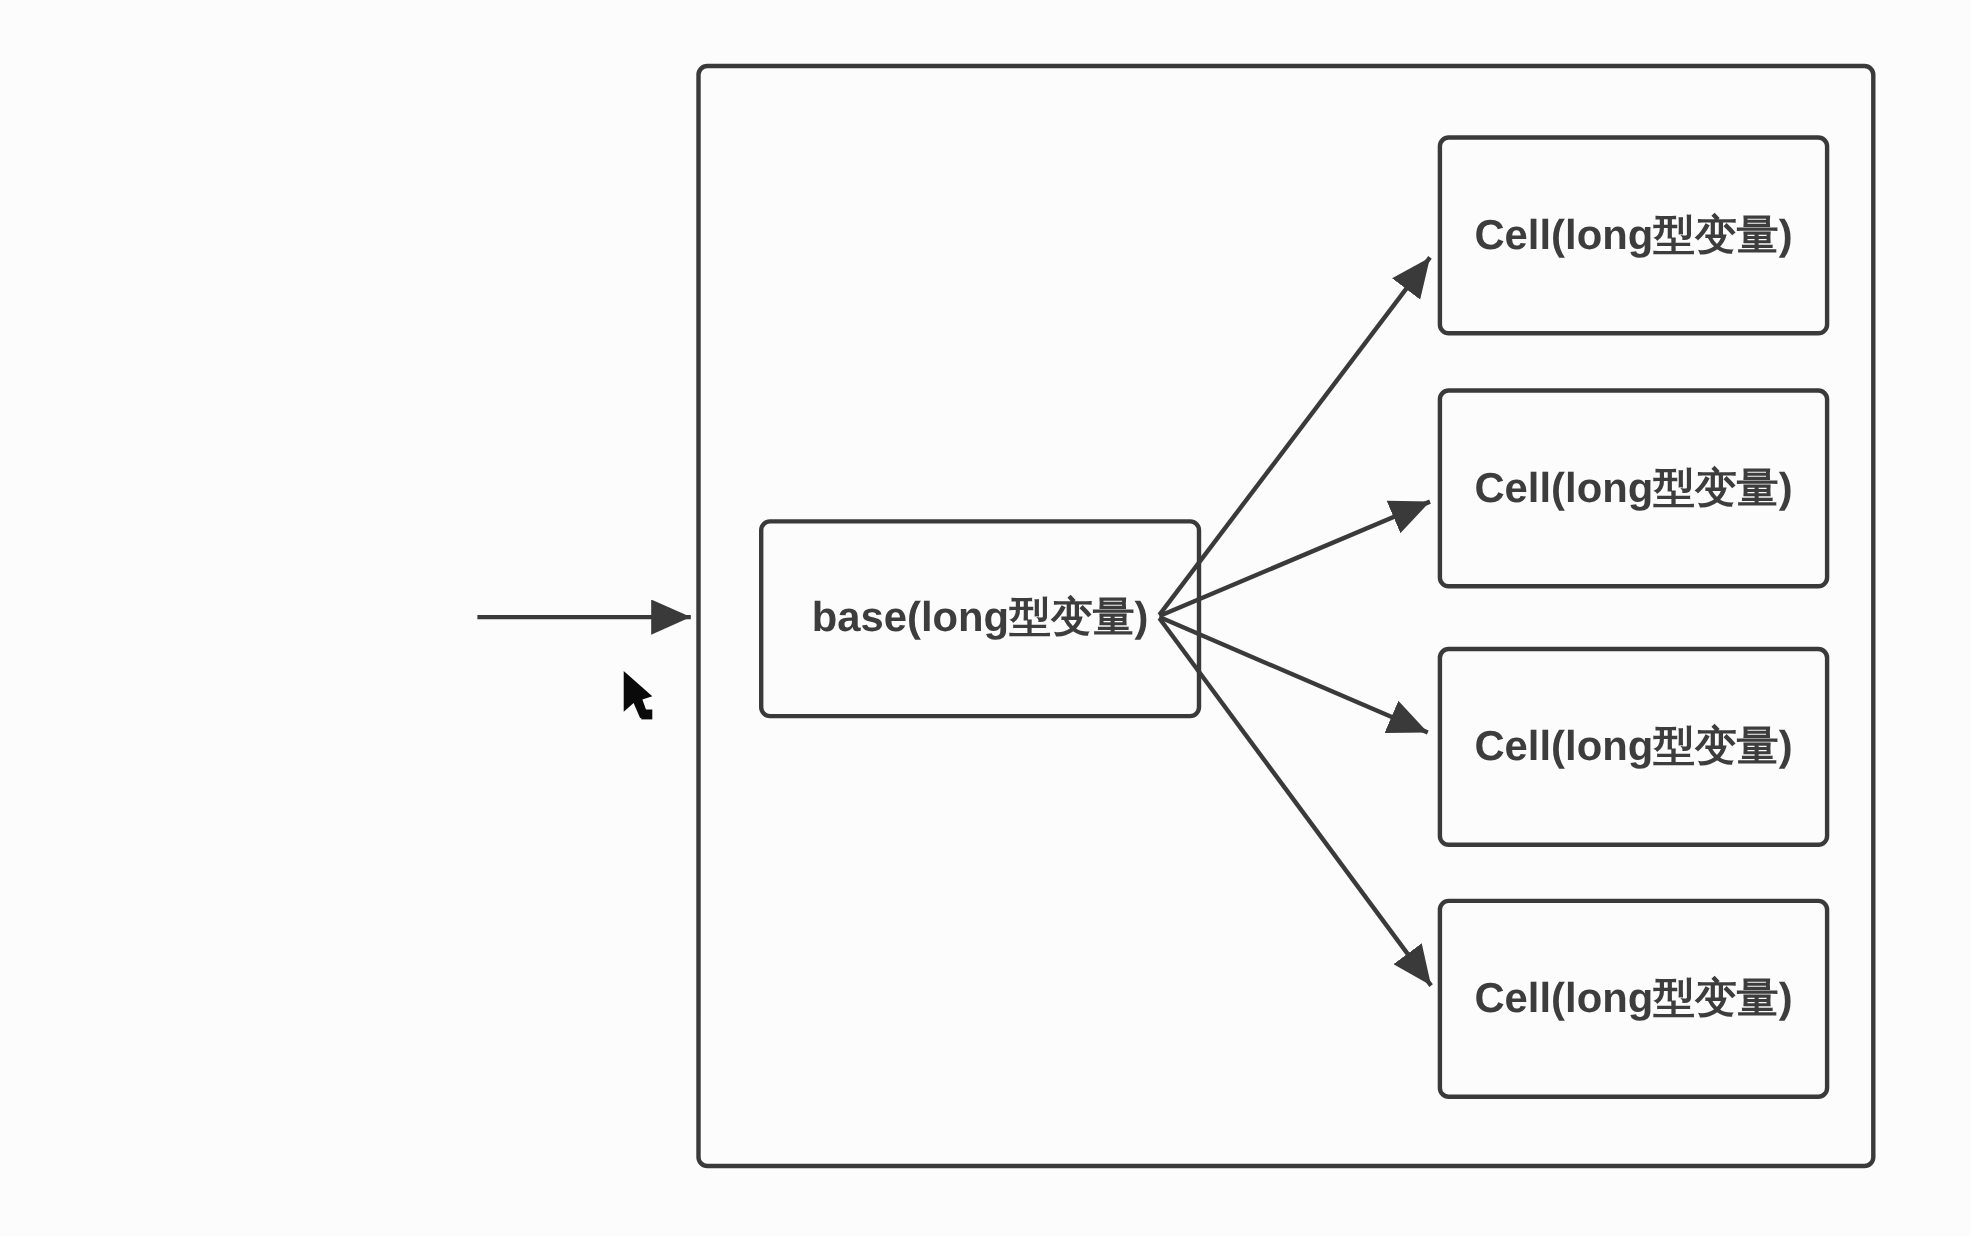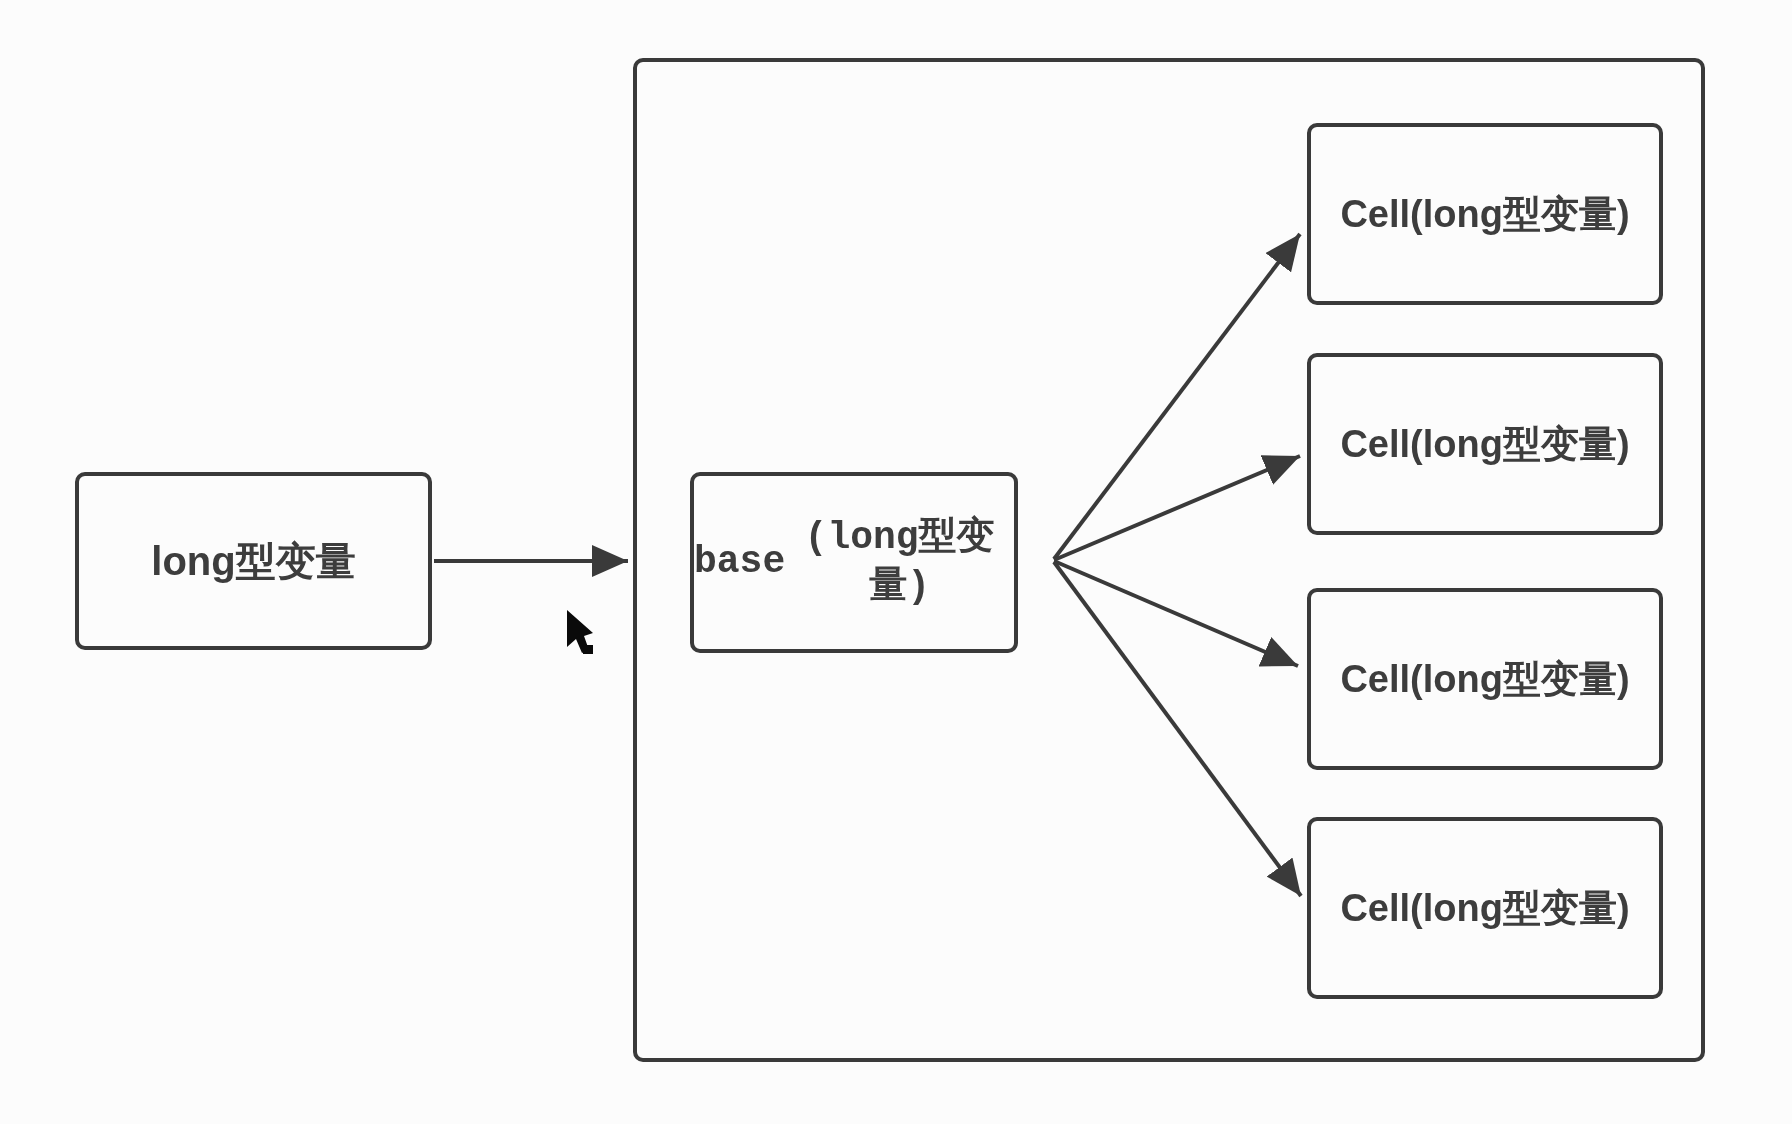--- a/index.html
+++ b/index.html
@@ -39,24 +39,23 @@
     border-radius: 10px;
     background: var(--bg);
   }
   .source-box {
     left: 75px; top: 472px;
     width: 357px; height: 178px;
     font-size: 40px;
   }
   .base-box {
     left: 690px; top: 472px;
-    width: 328px; height: 181px;
+    width: 402px; height: 181px;
     font-size: 38px;
     line-height: 1.28;
-    font-family: Liberation Mono, monospace;
   }
   .cell-box {
     left: 1307px;
     width: 356px; height: 182px;
     font-size: 38px;
     line-height: 1.28;
   }
   .cell-1 { top: 123px; }
   .cell-2 { top: 353px; }
   .cell-3 { top: 588px; }
@@ -68,23 +67,20 @@
     pointer-events: none;
   }
 </style>
 </head>
 <body>
 
 <div class="stage">
 
   <div class="group"></div>
 
-  <div class="node source-box">
-    <span>long型变量</span>
-  </div>
 
   <div class="node base-box">
     <span>base</span>
     <span>(long型变量)</span>
   </div>
 
   <div class="node cell-box cell-1">
     <span>Cell</span>
     <span>(long型变量)</span>
   </div>

